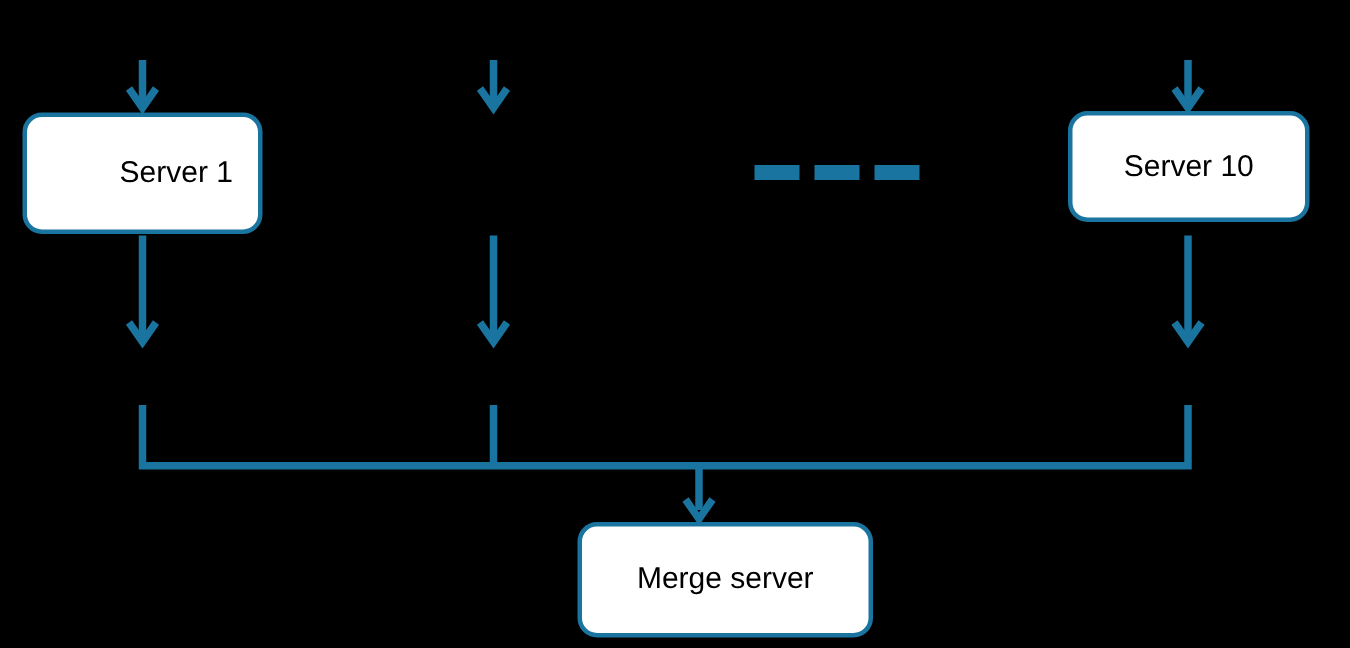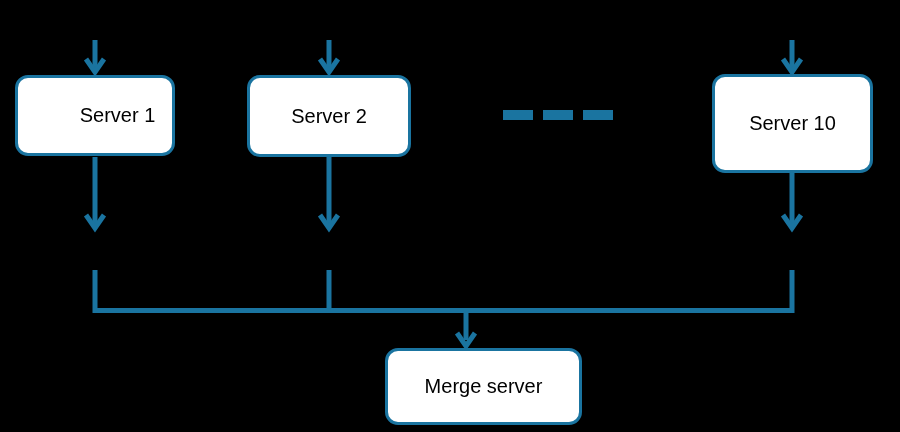--- a/index.html
+++ b/index.html
@@ -32,21 +32,21 @@
     align-items: center;
     justify-content: center;
   }
   .node-label {
     font-size: 20px;
     color: #000000;
     white-space: nowrap;
   }
   .node-server1  { left: 15px;  top: 75px;  width: 160px; height: 81px; padding-left: 45px; }
   .node-server2  { left: 247px; top: 75px;  width: 164px; height: 82px; }
-  .node-server10 { left: 712px; top: 74px;  width: 161px; height: 99px; }
+  .node-server10 { left: 712px; top: 74px;  width: 161px; height: 74px; }
   .node-merge    { left: 385px; top: 348px; width: 197px; height: 77px; }
   .stroke {
     stroke: #1A74A0;
     fill: none;
   }
 </style>
 </head>
 <body>
 
 <div class="canvas">
@@ -86,23 +86,20 @@
     <g>
       <path class="stroke" stroke-width="5" d="M466 311 L466 340"></path>
       <path class="stroke" stroke-width="5" d="M457 333 L466 346 L475 333"></path>
     </g>
   </svg>
 
   <div class="node node-server1">
     <span class="node-label">Server 1</span>
   </div>
 
-  <div class="node node-server2">
-    <span class="node-label">Server 2</span>
-  </div>
 
   <div class="node node-server10">
     <span class="node-label">Server 10</span>
   </div>
 
   <div class="node node-merge">
     <span class="node-label">Merge server</span>
   </div>
 
 </div>

